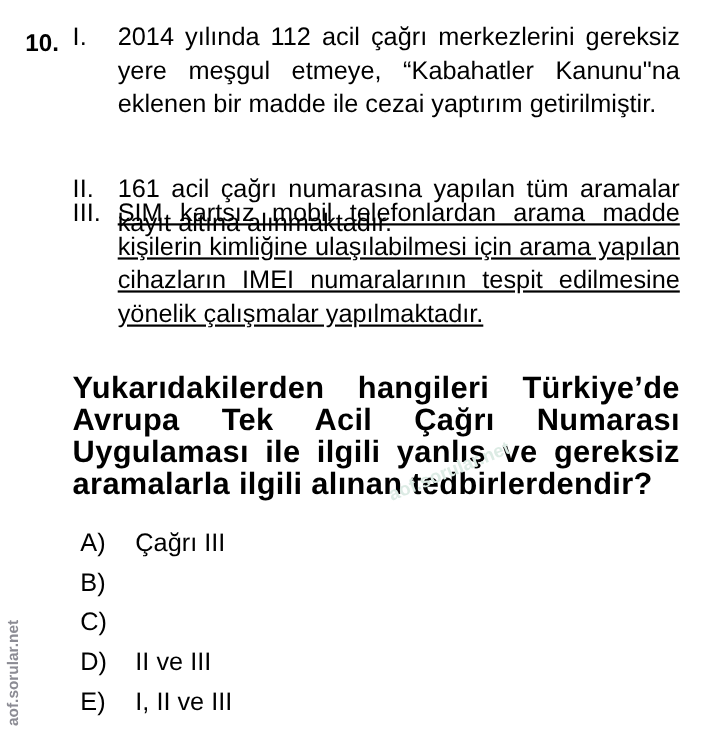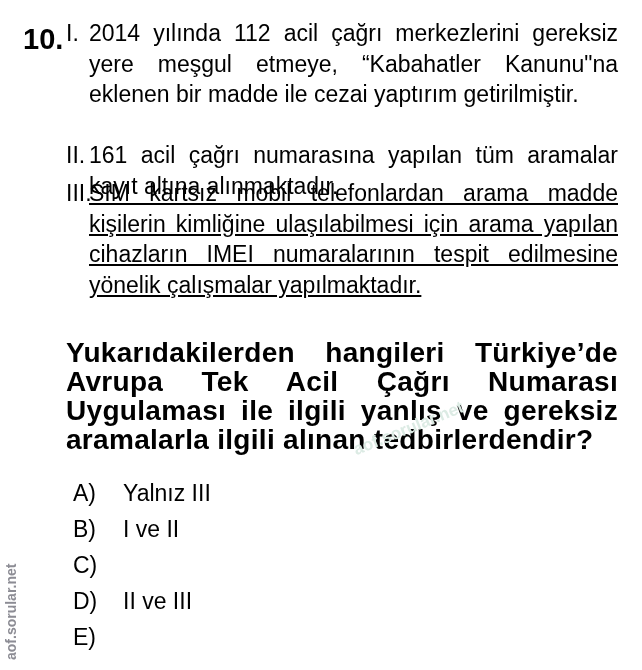--- a/index.html
+++ b/index.html
@@ -12,40 +12,40 @@
       height: 670px;
       position: relative;
       overflow: hidden;
       font-family: "Liberation Sans", "DejaVu Sans", sans-serif;
       color: #000000;
     }
     .qnum {
       position: absolute;
       left: 23px;
       top: 24px;
-      font-size: 29px;
+      font-size: 22px;
       font-weight: bold;
       line-height: 30px;
     }
     .item {
       position: absolute;
       left: 66px;
       width: 552px;
       font-size: 23px;
       line-height: 30.5px;
     }
     .item .roman {
       position: absolute;
       left: 0;
       top: 0;
       width: 40px;
       text-align: left;
     }
     .item .text {
-      margin-left: 23px;
+      margin-left: 41px;
       text-align: justify;
     }
     .stem {
       position: absolute;
       left: 66px;
       top: 338px;
       width: 552px;
       font-size: 28px;
       font-weight: bold;
       line-height: 29px;
@@ -93,47 +93,47 @@
 </head>
 <body>
 
 <div class="qnum">10.</div>
 
 <div class="item" style="top:18px;">
   <span class="roman">I.</span>
   <div class="text">2014 yılında 112 acil çağrı merkezlerini gereksiz yere meşgul etmeye, “Kabahatler Kanunu"na eklenen bir madde ile cezai yaptırım getirilmiştir.</div>
 </div>
 
-<div class="item" style="top:140px;">
+<div class="item" style="top:156px;">
   <span class="roman">II.</span>
   <div class="text">161 acil çağrı numarasına yapılan tüm aramalar kayıt altına alınmaktadır.</div>
 </div>
 
 <div class="item" style="top:178px;text-decoration:underline;">
   <span class="roman">III.</span>
   <div class="text">SIM kartsız mobil telefonlardan arama madde kişilerin kimliğine ulaşılabilmesi için arama yapılan cihazların IMEI numaralarının tespit edilmesine yönelik çalışmalar yapılmaktadır.</div>
 </div>
 
 <div class="stem">Yukarıdakilerden hangileri Türkiye’de Avrupa Tek Acil Çağrı Numarası Uygulaması ile ilgili yanlış ve gereksiz aramalarla ilgili alınan tedbirlerdendir?</div>
 
 <div class="options">
   <div class="opt">
     <span class="letter">A)</span>
-    <span>Yalnız III</span>
+    <span>Çağrı III</span>
   </div>
   <div class="opt">
     <span class="letter">B)</span>
-    <span>I ve II</span>
   </div>
   <div class="opt">
     <span class="letter">C)</span>
   </div>
   <div class="opt">
     <span class="letter">D)</span>
     <span>II ve III</span>
   </div>
   <div class="opt">
     <span class="letter">E)</span>
+    <span>I, II ve III</span>
   </div>
 </div>
 
 <div class="wm-diag">aof.sorular.net</div>
 <div class="wm-side">aof.sorular.net</div>
 
 </body></html>

